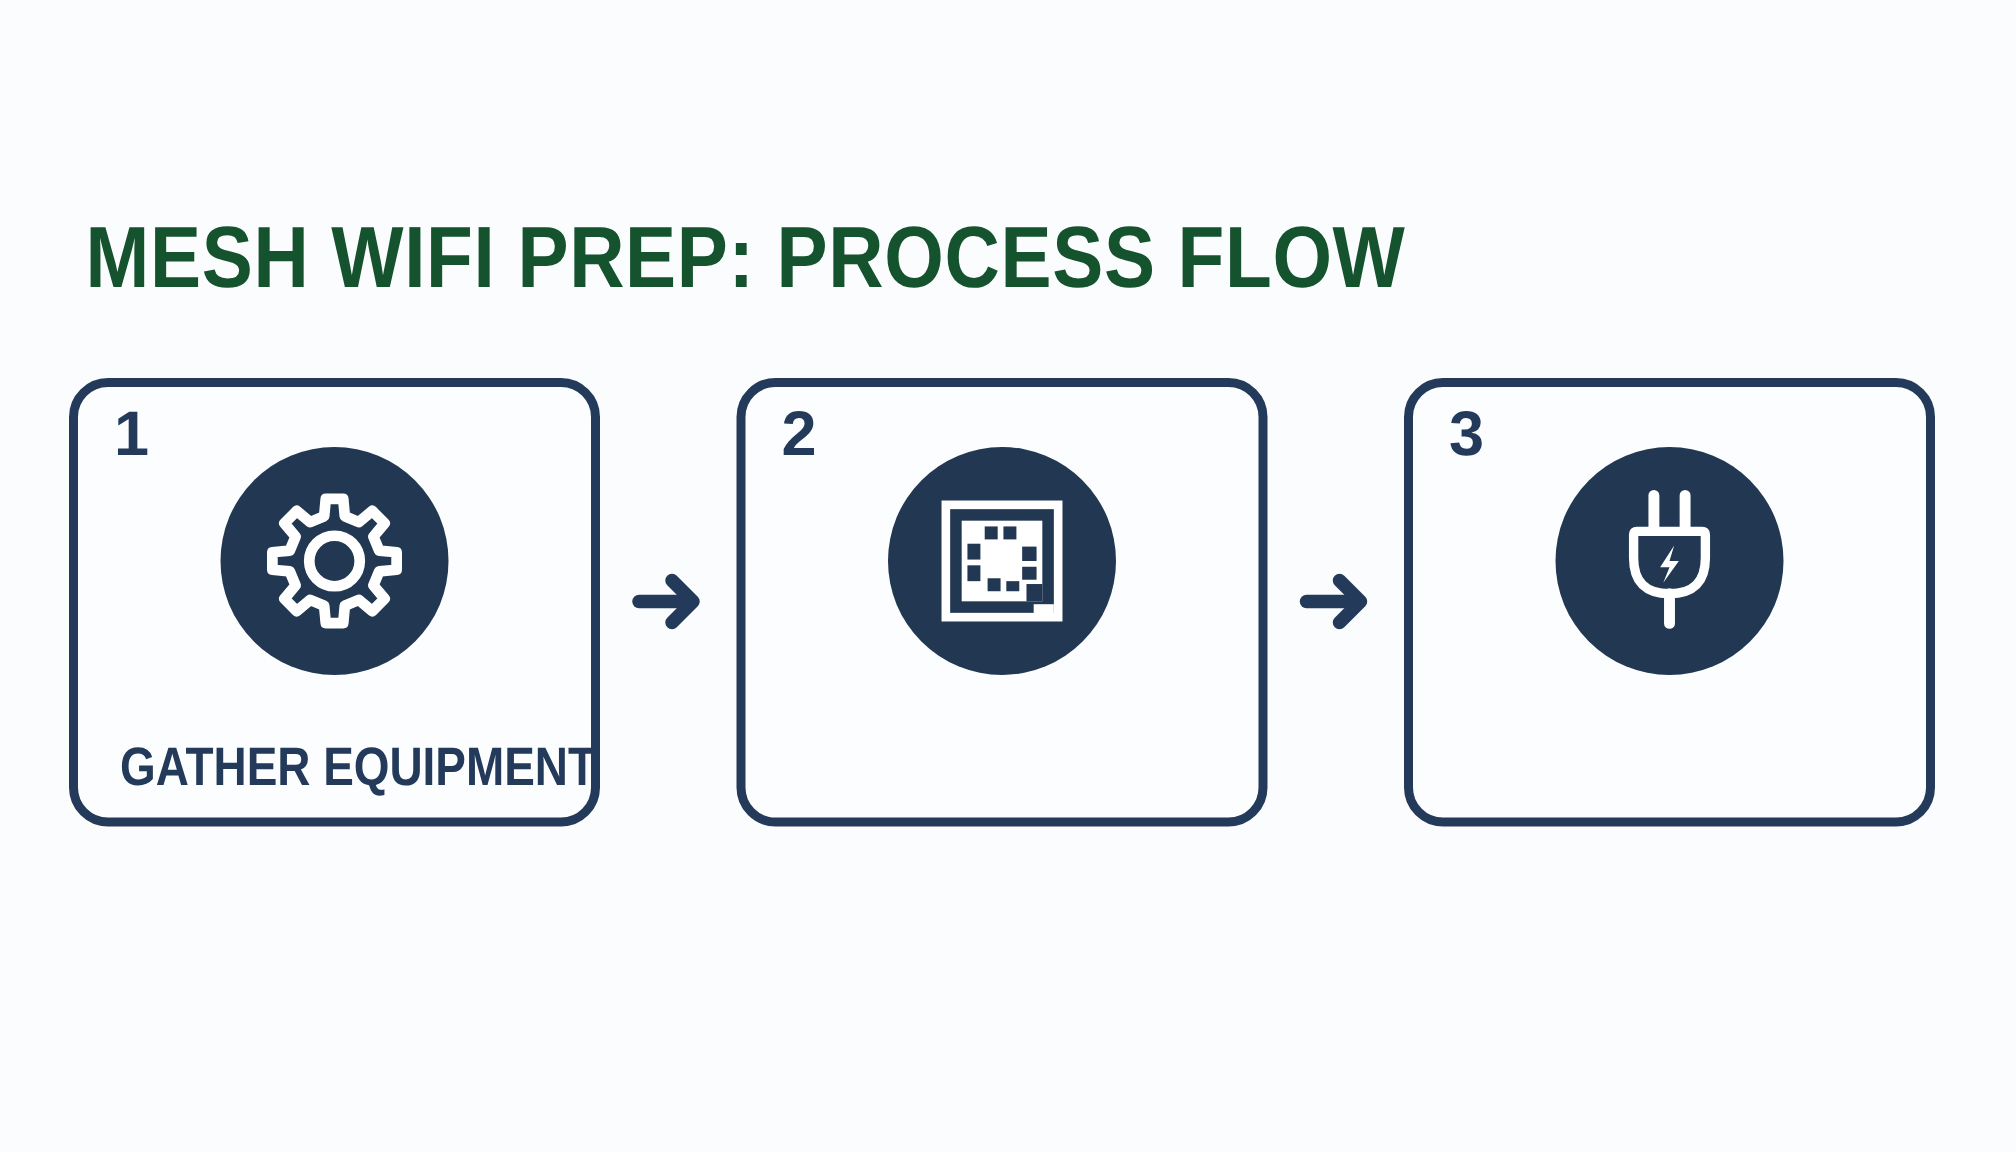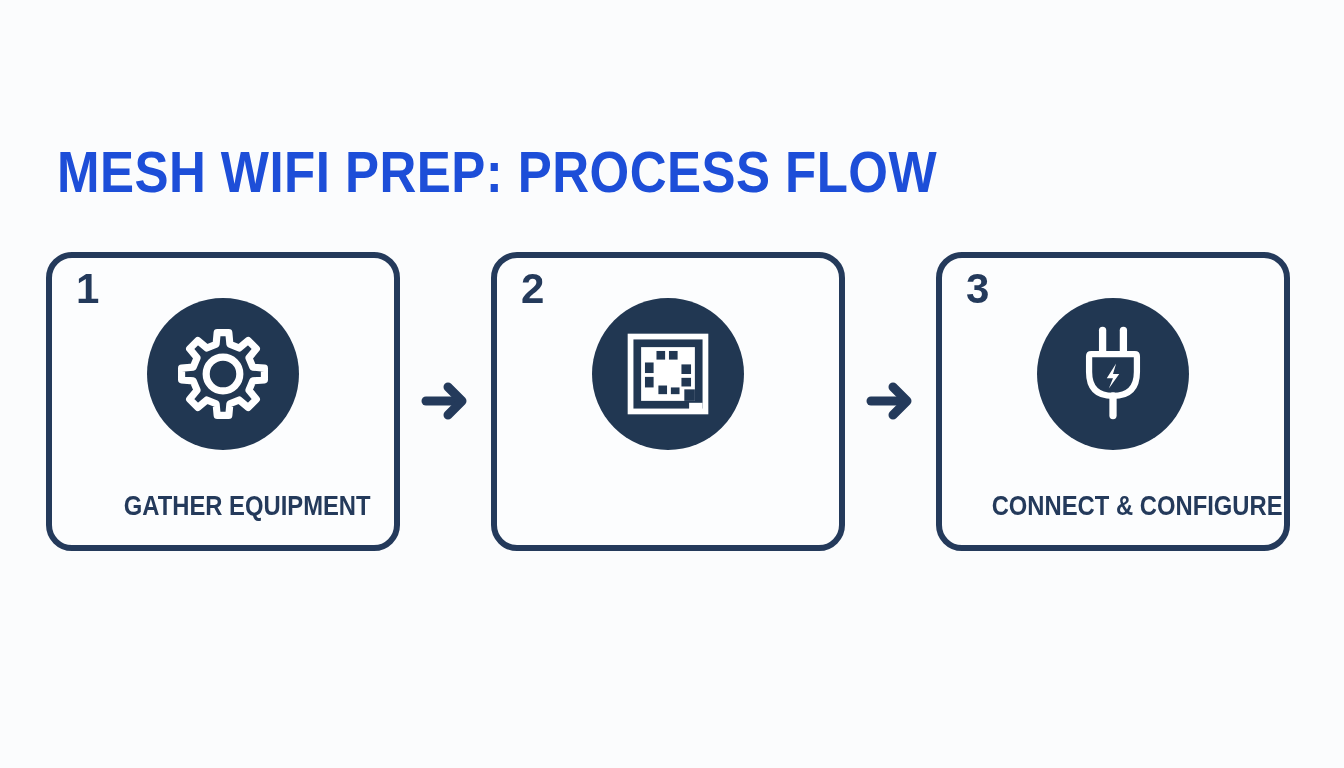--- a/index.html
+++ b/index.html
@@ -11,21 +11,21 @@
     background: #fbfcfd;
     overflow: hidden;
   }
   .page-title {
     position: absolute;
     left: 57px;
     top: 143px;
     margin: 0;
     font-size: 58px;
     font-weight: 700;
-    color: #1d4ed8;
+    color: #14532d;
     white-space: nowrap;
     line-height: 1.0;
   }
   .page-title .squeeze {
     display: inline-block;
     transform: scaleX(0.88);
     transform-origin: left center;
     letter-spacing: 0.5px;
   }
   .step-card {
@@ -61,25 +61,24 @@
     display: flex;
     align-items: center;
     justify-content: center;
   }
   .step-label {
     position: absolute;
     top: 232px;
     left: 0;
     width: 100%;
     text-align: center;
-    font-size: 28px;
+    font-size: 36px;
     font-weight: 700;
     color: #243a5b;
     white-space: nowrap;
-    padding-left: 24px;
   }
   .step-label .squeeze {
     display: inline-block;
     transform: scaleX(0.85);
     transform-origin: center center;
   }
   .flow-arrow {
     position: absolute;
     top: 379px;
     width: 52px;
@@ -146,16 +145,15 @@
         <path d="M40,8 V28" stroke="#ffffff" stroke-width="7" stroke-linecap="round" fill="none"></path>
         <path d="M60,8 V28" stroke="#ffffff" stroke-width="7" stroke-linecap="round" fill="none"></path>
 
         <path d="M29,31 Q27,31 27,33 V48 Q27,71 50,71 Q73,71 73,48 V33 Q73,31 71,31 Z" fill="none" stroke="#ffffff" stroke-width="6" stroke-linejoin="round"></path>
 
         <path d="M53,40 L44,54 L50,54 L46,64 L56,50 L50,50 Z" fill="#ffffff"></path>
 
         <path d="M50,71 V90" stroke="#ffffff" stroke-width="7" stroke-linecap="round" fill="none"></path>
       </svg>
     </div>
-    <div class="step-label"><span class="squeeze">CONNECT &amp; CONFIGURE</span></div>
   </div>
 
 </div>
 
 </body></html>

